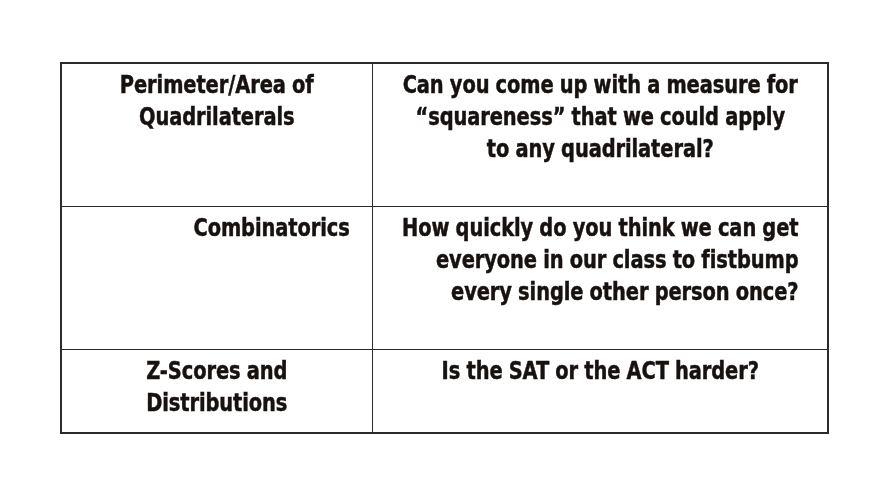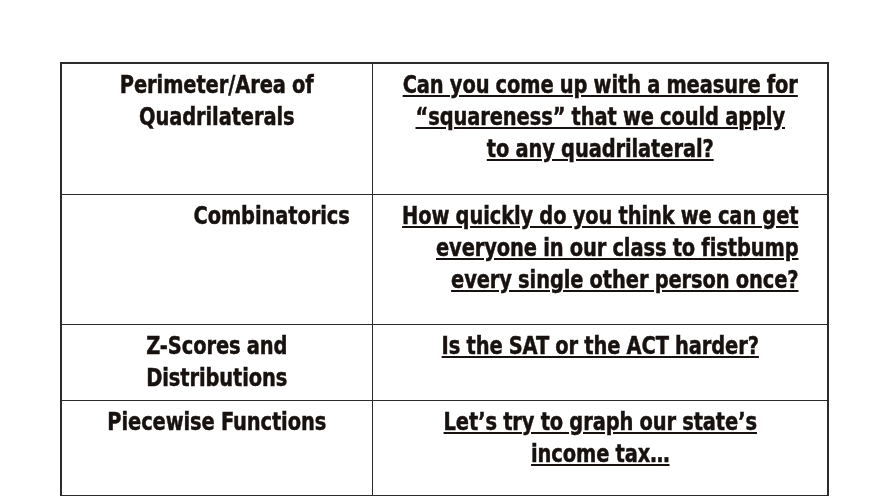--- a/index.html
+++ b/index.html
@@ -62,21 +62,21 @@
   }
 
   .row-tall td  { height: 119px; }
   .row-tall2 td { height: 118px; text-align: right; }
   .row-short td { height: 47px; }
   .row-mid td   { height: 83px; }
 
   .topics-table tr:first-child td { border-top: none; }
   .topics-table tr:last-child td  { border-bottom: none; }
   .topics-table td:first-child    { border-left: none; }
-  .topics-table td:last-child     { border-right: none; text-decoration: underline; }
+  .topics-table td:last-child     { border-right: none; }
 </style>
 </head>
 <body>
 
 <div id="stage">
 
   <table class="topics-table">
     <colgroup>
       <col class="col-topic">
       <col class="col-prompt">
@@ -103,25 +103,17 @@
 
       <tr class="row-short">
         <td>
           <span class="cell-text">Z-Scores and Distributions</span>
         </td>
         <td>
           <span class="cell-text">Is the SAT or the ACT harder?</span>
         </td>
       </tr>
 
-      <tr class="row-mid">
-        <td>
-          <span class="cell-text">Piecewise Functions</span>
-        </td>
-        <td>
-          <span class="cell-text">Let’s try to graph our state’s income tax…</span>
-        </td>
-      </tr>
 
     </tbody>
   </table>
 
 </div>
 
 </body></html>

